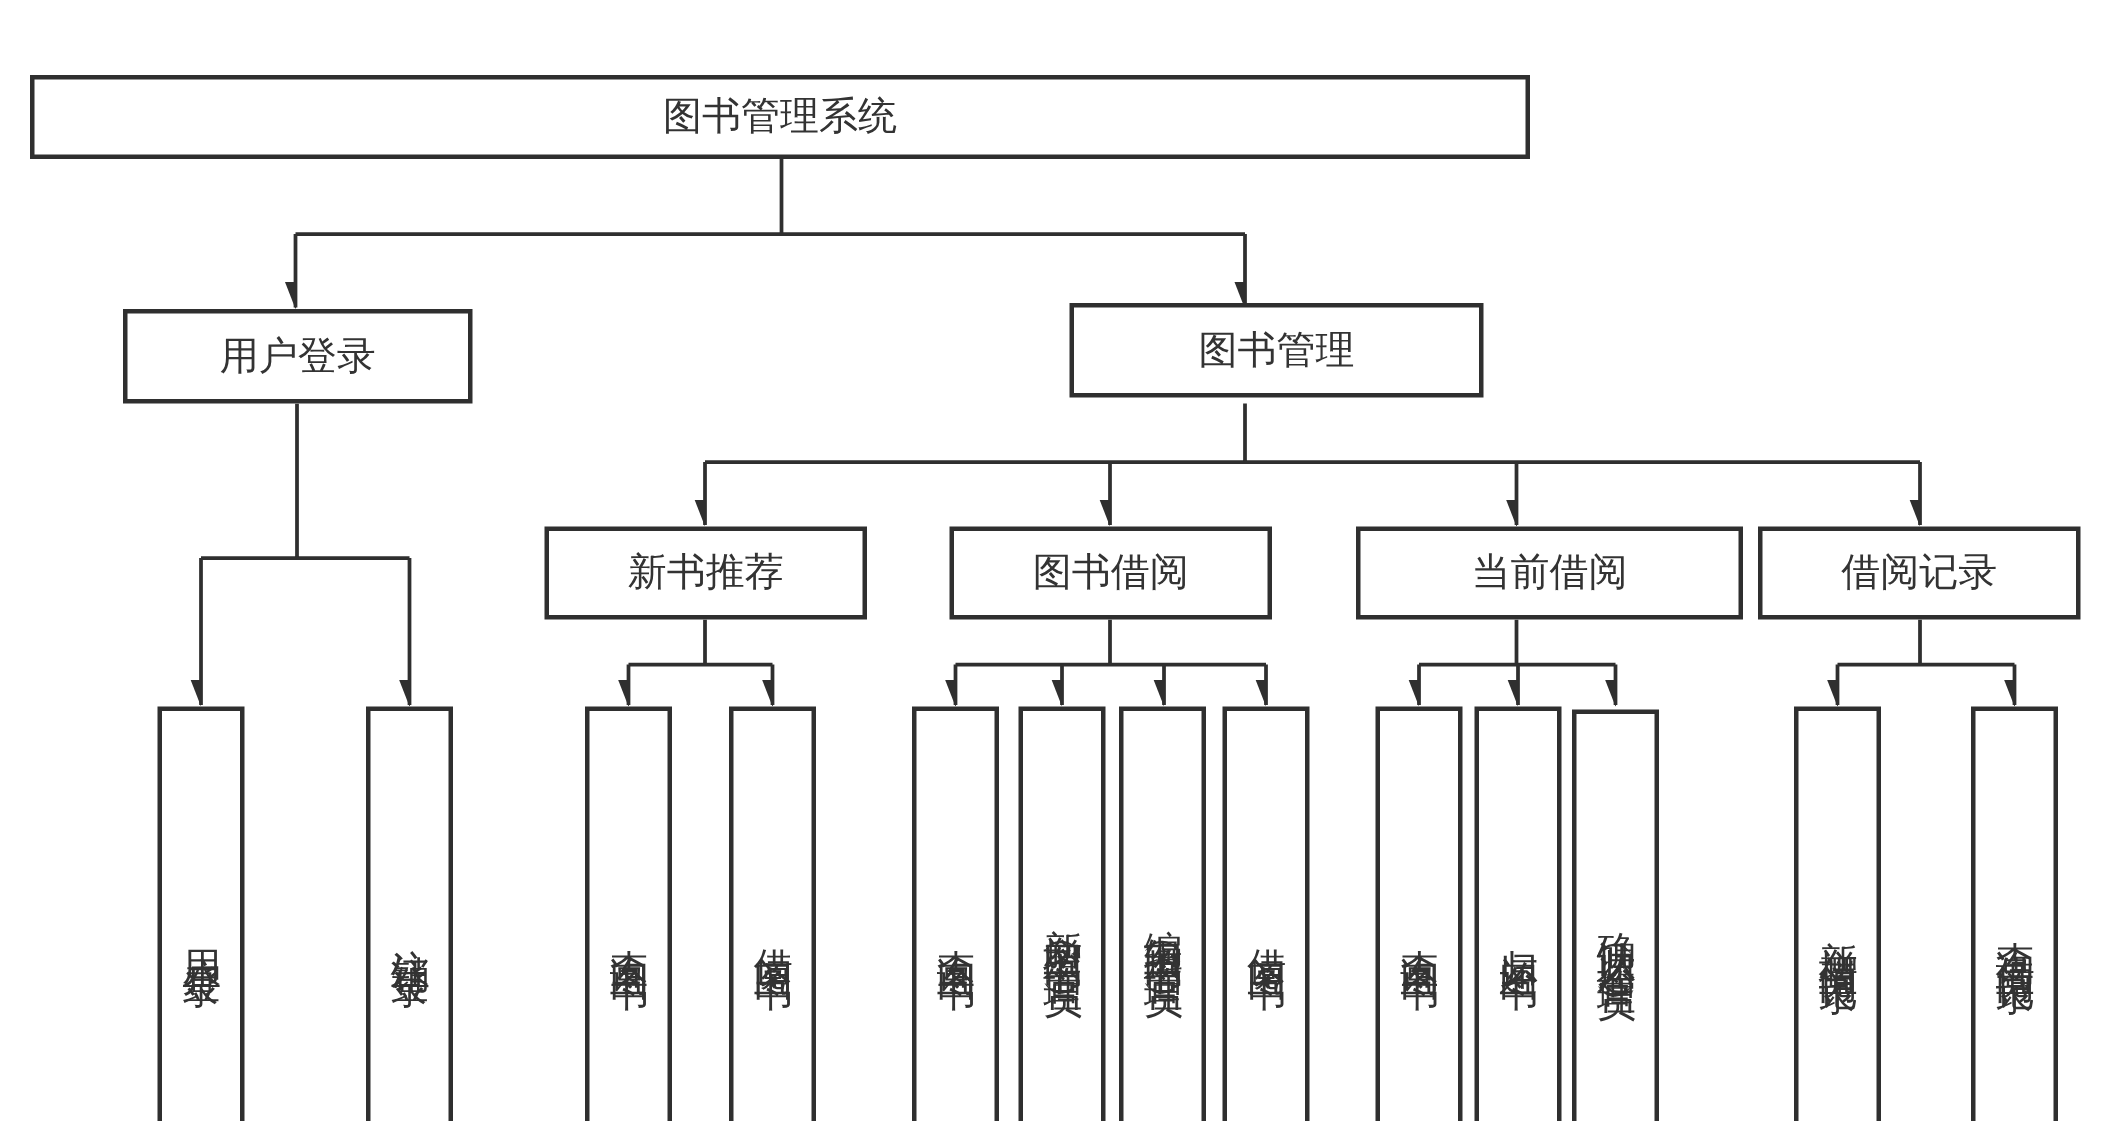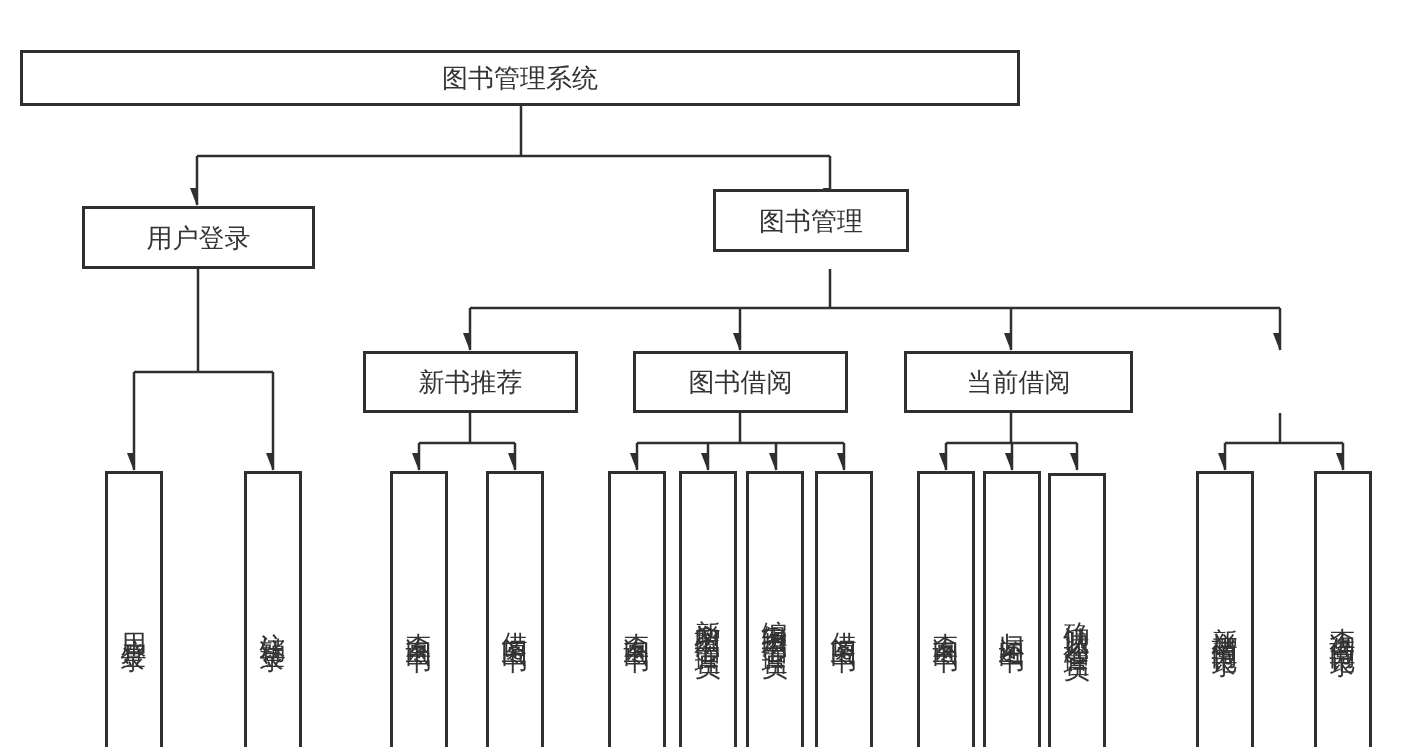--- a/index.html
+++ b/index.html
@@ -110,32 +110,35 @@
     </g>
   </svg>
 
   <div class="node" style="left:20px; top:14px; width:1000px; height:56px">
     <span class="label">图书管理系统</span>
   </div>
 
   <div class="node" style="left:82px; top:170px; width:233px; height:63px">
     <span class="label">用户登录</span>
   </div>
-  <div class="node" style="left:713px; top:153px; width:196px; height:63px">
+  <div class="node" style="left:713px; top:166px; width:276px; height:63px">
     <span class="label">图书管理</span>
   </div>
 
   <div class="node" style="left:633px; top:315px; width:215px; height:62px">
     <span class="label">图书借阅</span>
   </div>
   <div class="node" style="left:363px; top:315px; width:215px; height:62px">
     <span class="label">新书推荐</span>
   </div>
-  <div class="node" style="left:904px; top:315px; width:229px; height:62px">
+  <div class="node" style="left:904px; top:315px; width:258px; height:62px">
     <span class="label">当前借阅</span>
+  </div>
+  <div class="node" style="left:1172px; top:315px; width:215px; height:62px">
+    <span class="label">借阅记录</span>
   </div>
 
   <div class="node leaf" style="left:105px; top:435px; width:58px; height:301px">
     <span class="label">用户登录</span>
   </div>
   <div class="node leaf" style="left:244px; top:435px; width:58px; height:301px">
     <span class="label">注销登录</span>
   </div>
 
   <div class="node leaf" style="left:390px; top:435px; width:58px; height:301px">

